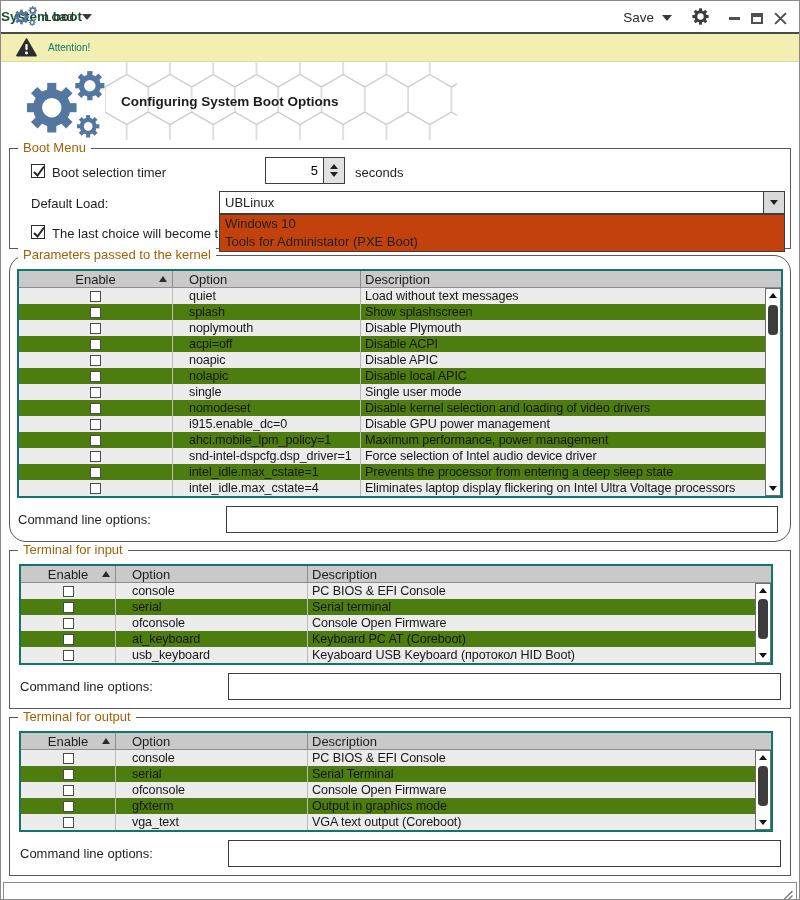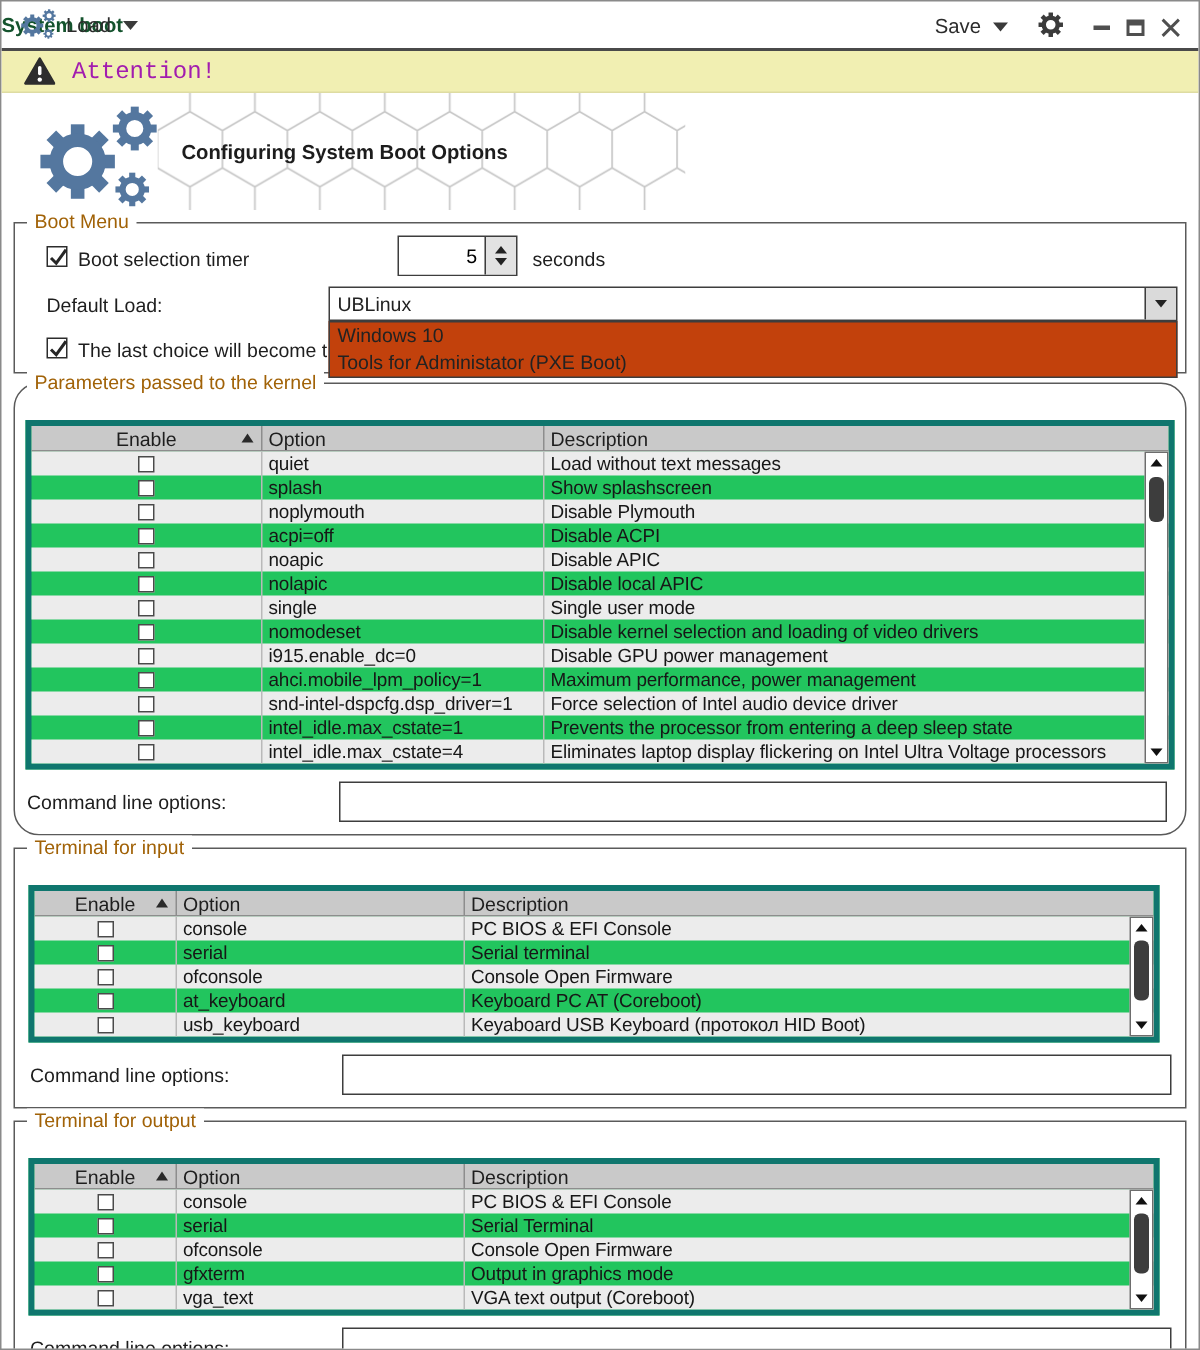--- a/index.html
+++ b/index.html
@@ -17,21 +17,21 @@
   .tb-title { position:absolute; left:0; right:0; text-align:left; font-weight:bold; font-size:13.5px; color:#14532d; }
   .tb-right { margin-left:auto; display:flex; align-items:flex-end; gap:20px; z-index:2; }
   .menu-item { display:flex; align-items:center; gap:8px; font-size:13.5px; color:#2c2c2c; cursor:default; }
   .caret-down { width:0; height:0; border-left:5.5px solid transparent; border-right:5.5px solid transparent; border-top:6.5px solid #3a3a3a; }
   .win-controls { display:flex; align-items:center; gap:11px; }
   .min-glyph { display:inline-block; width:11px; height:3px; background:#4f4f4f; }
   .max-glyph { display:inline-block; width:12px; height:11px; border:2px solid #4f4f4f; border-top:4px solid #4f4f4f; }
 
   
   .banner { height:28px; background:#f1efb2; border-bottom:1px solid #dedca2; display:flex; align-items:center; gap:11px; padding:0 15px; }
-  .banner-text { font-size:16px; color:#a21caf;font-family:Liberation Mono, monospace; }
+  .banner-text { font-size:10px; color:#0f766e; }
 
   
   .header { height:78px; position:relative; background:#fff; overflow:hidden; }
   .hexes { position:absolute; left:104px; top:0; }
   .app-logo-big { position:absolute; left:22px; top:5px; color:#54779f; }
   .header-title { position:absolute; left:120px; top:32px; font-weight:bold; font-size:13.5px; color:#1c1c1c; z-index:2;text-align:center; }
 
   
   .fieldset { border:1px solid #5a5a5a; margin:0 8px; position:relative; }
   .legend { position:absolute; top:-9px; left:8px; background:#fff; padding:0 5px; font-size:13px; color:#a16207; white-space:nowrap; z-index:3; }
@@ -51,32 +51,32 @@
 
   .combo { left:209px; right:5px; top:42px; height:23px; border:1px solid #3d3d3d; background:#fff; display:flex; align-items:center; }
   .combo-text { flex:1; padding-left:5px; font-size:13px; }
   .combo-btn { width:21px; align-self:stretch; border-left:1px solid #3d3d3d; background:#dadada; display:flex; align-items:center; justify-content:center; }
   .dropdown { left:209px; right:5px; top:65px; background:#c2410c; border:1px solid #3d3d3d; z-index:30; }
   .dd-item { height:18px; line-height:18px; padding-left:5px; font-size:13px; white-space:nowrap; overflow:hidden; }
 
   
   .params-fieldset { margin-top:6px; padding:13px 7px 8px 7px;border-radius:17px; }
   .term-fieldset { margin-top:8px; padding:13px 17px 8px 9px; }
-  .tbl { border:4px solid #0f766e; background:#22c55e;margin-top:11px; }
+  .tbl { border:2px solid #0f766e; background:#4d7c0f; }
   .thead { display:flex; height:17px; background:#c9c9c9; border-bottom:1px solid #8d8d8d; }
   .th { display:flex; align-items:center; padding:0 4px; font-size:13px; color:#1e1e1e; position:relative; }
   .th-enable { justify-content:center; }
   .thead .th-option, .thead .th-desc { border-left:1px solid #8d8d8d; }
   .sort-tri { position:absolute; right:5px; width:0; height:0; border-left:4.5px solid transparent; border-right:4.5px solid transparent; border-bottom:6px solid #2a2a2a; }
   .tbody { position:relative; }
   .row { display:flex; height:16px; align-items:stretch; }
   .row.odd { background:#ececec; }
   .cell { display:flex; align-items:center; overflow:hidden; white-space:nowrap; font-size:12.6px; letter-spacing:-0.1px; color:#171717; }
   .col-enable { flex:none; justify-content:center; }
-  .col-option { flex:none; padding:0 4px; border-left:1px solid #b9b9b9; }
+  .col-option { flex:none; padding:0 16px; border-left:1px solid #b9b9b9; }
   .col-desc { flex:1; padding:0 18px 0 4px; border-left:1px solid #b9b9b9; }
   .kernel .col-enable { width:153px; }
   .kernel .col-option { width:188px; }
   .t5 .col-enable { width:94px; }
   .t5 .col-option { width:192px; }
   .cb { width:11px; height:11px; border:1px solid #4a4a4a; background:#fff; }
 
   .vscroll { position:absolute; top:0; right:0; bottom:0; width:16px; border:1px solid #6d6d6d; background:#fff; display:flex; flex-direction:column; }
   .sb-btn { height:13px; flex:none; display:flex; align-items:center; justify-content:center; }
   .sb-track { flex:1; position:relative; }

